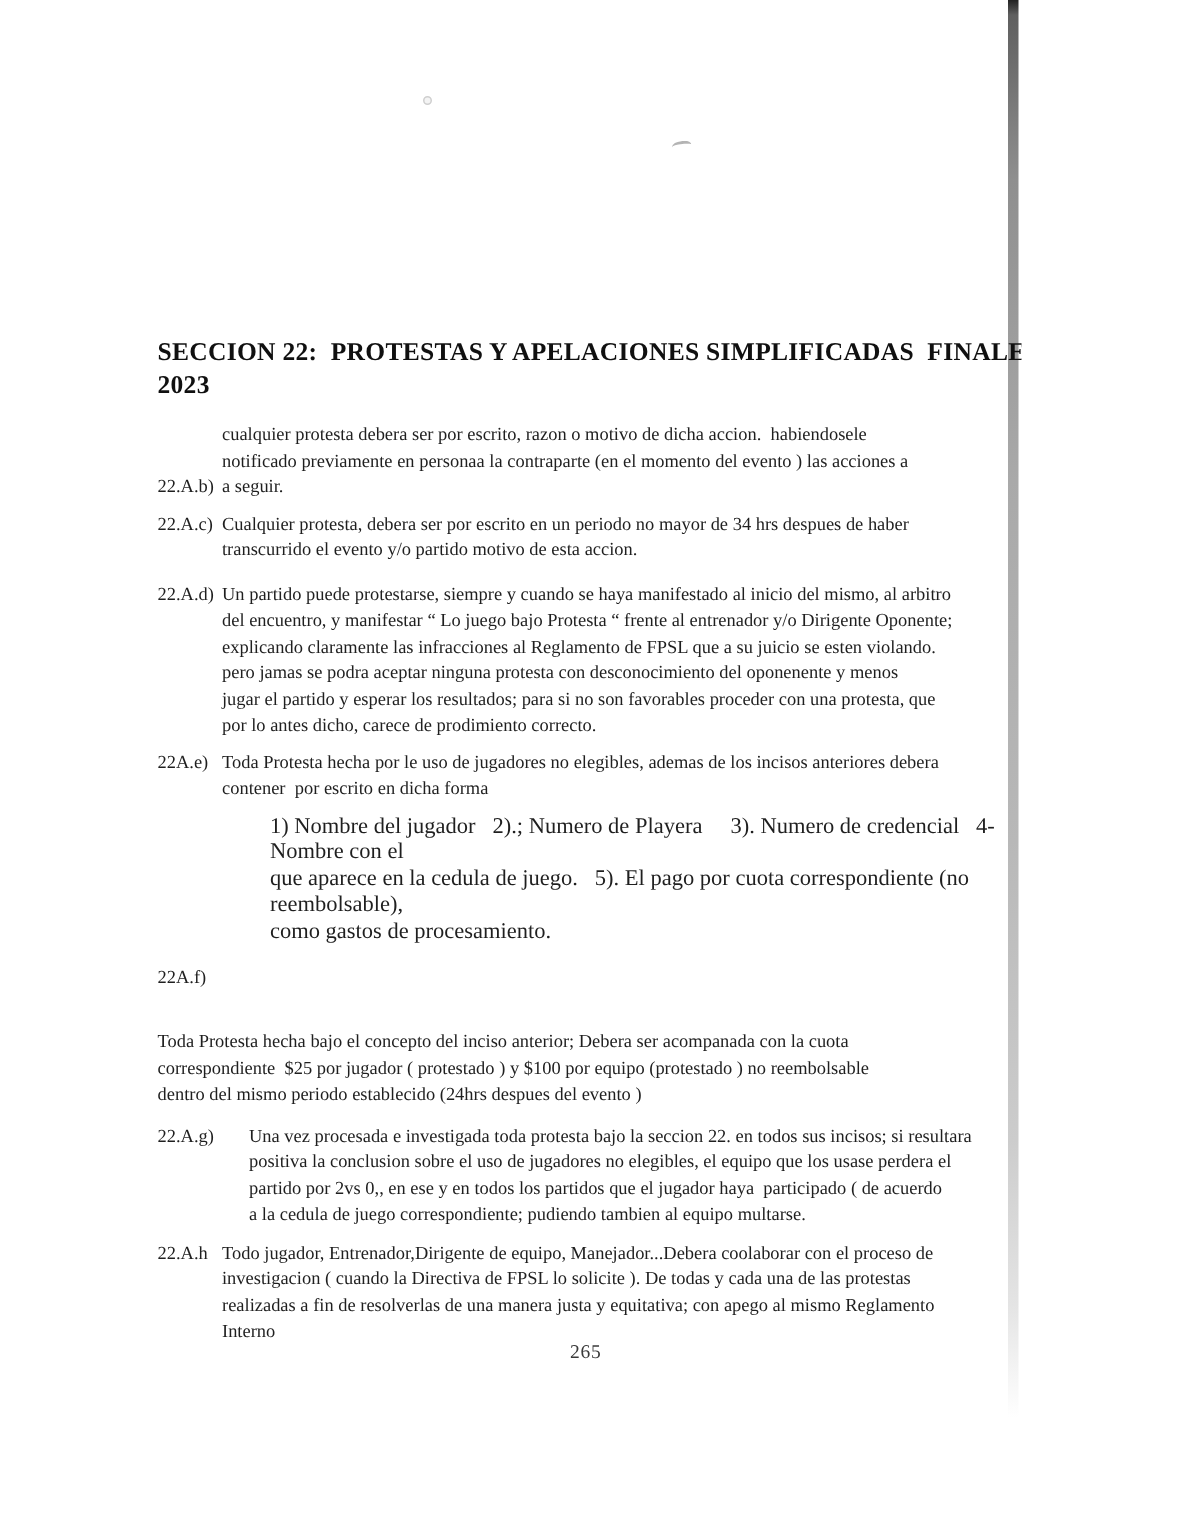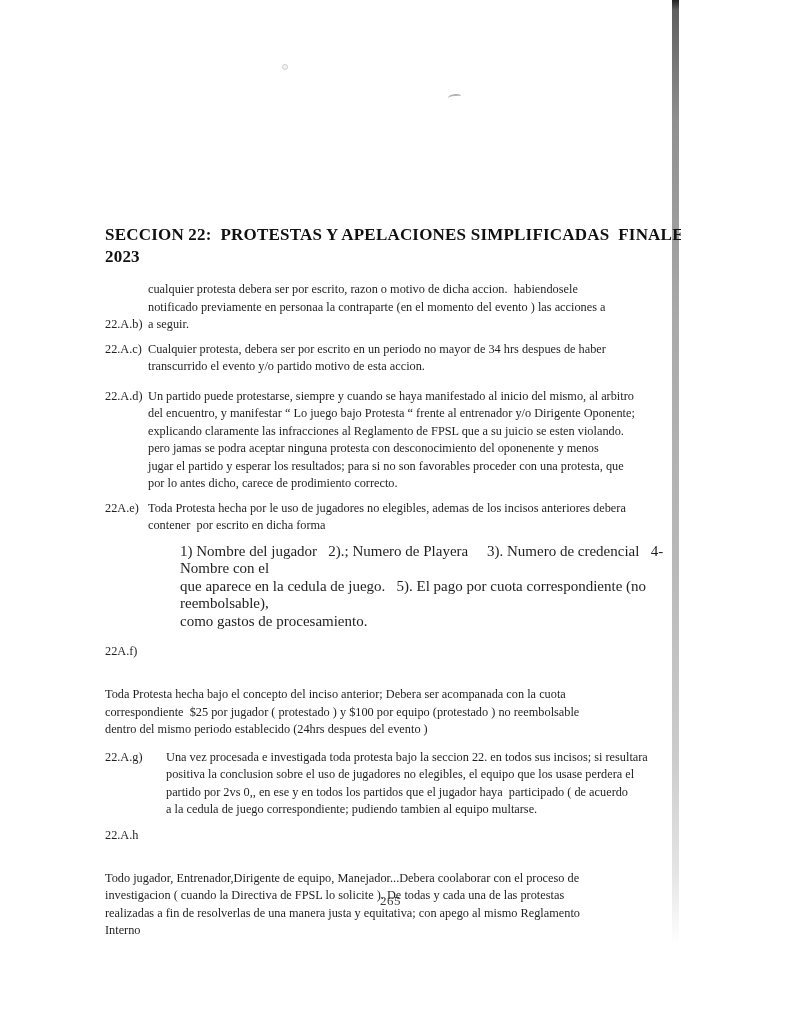--- a/index.html
+++ b/index.html
@@ -52,21 +52,21 @@
     line-height: 17.5px;
     white-space: pre-wrap;
   }
   .m-a { margin-top: 29px; }
   .m-b { margin-top: 13px; align-items: flex-end; }
   .m-c { margin-top: 7px; }
   .m-d { margin-top: 12px; }
   .m-e { margin-top: 7px; }
   .m-f { margin-top: 13px; flex-direction: column; }
   .m-g { margin-top: 10px; gap: 18px; }
-  .m-h { margin-top: 8px; flex-direction: column; }
+  .m-h { margin-top: 8px; }
   .page-number {
     position: absolute;
     left: 380px;
     top: 893px;
     font-size: 13px;
     color: #3a3a3a;
     letter-spacing: 0.5px;
   }
   
   .edge-band {

